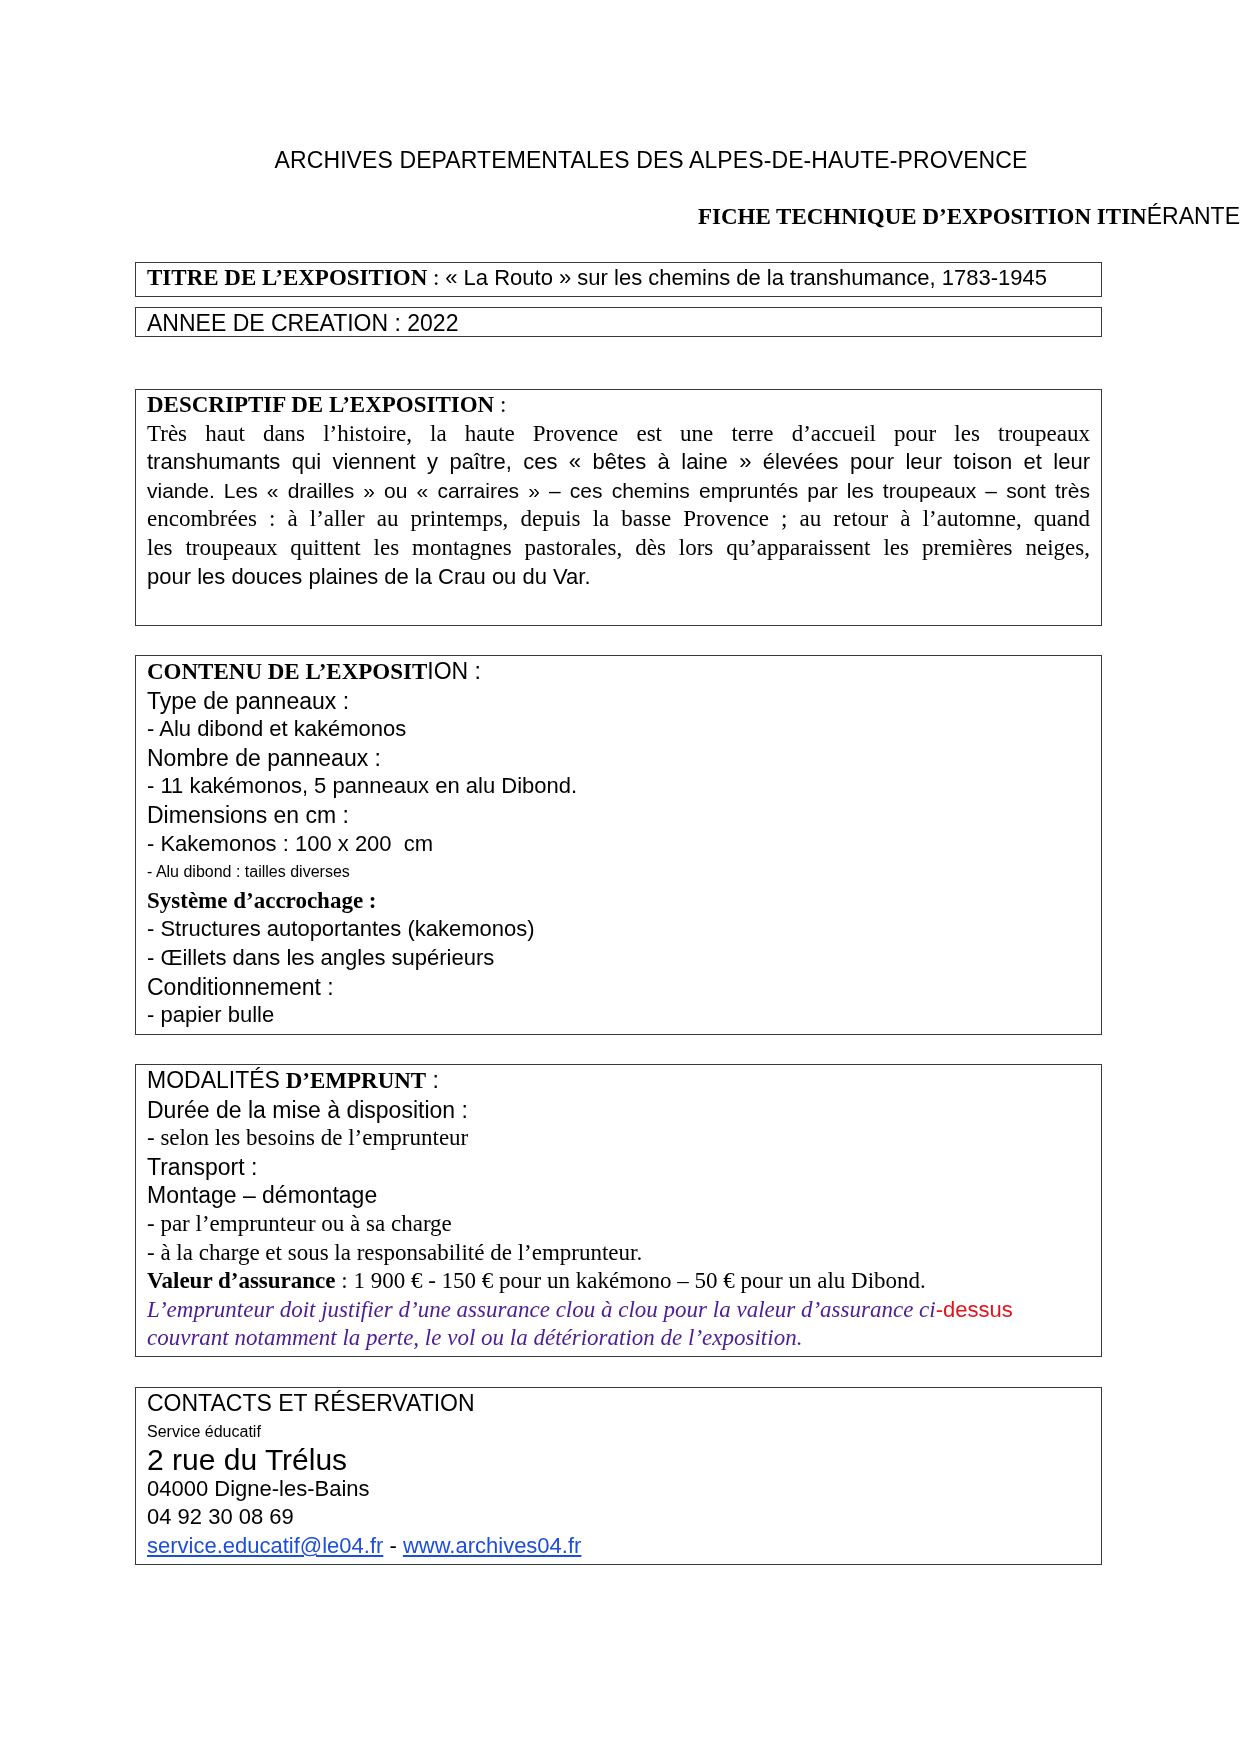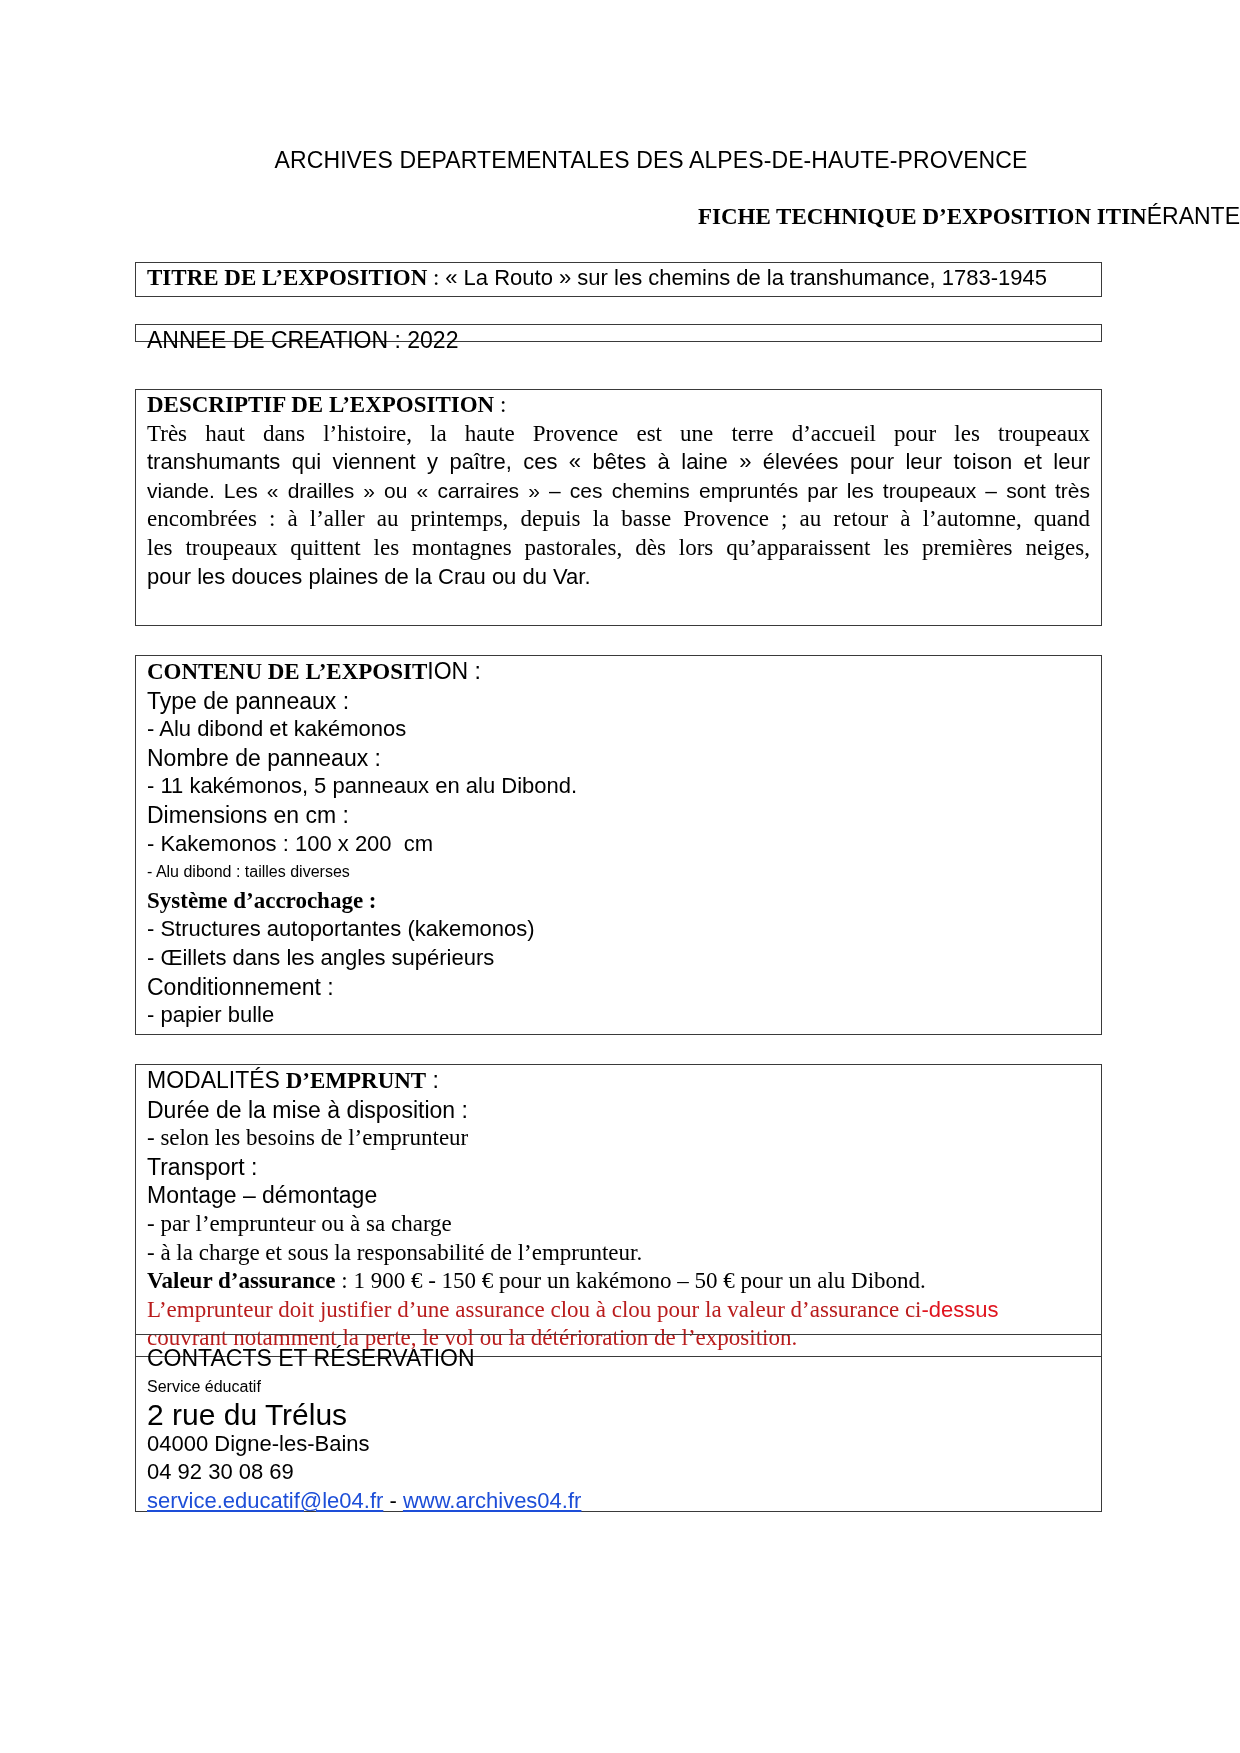--- a/index.html
+++ b/index.html
@@ -8,38 +8,38 @@
   .hdr1 { position:absolute; top:147px; left:0; width:1240px; text-align:center; font-size:23px; letter-spacing:0.1px; }
   .hdr2 { position:absolute; top:203px; left:0; width:1240px; text-align:right; font-size:23px; }
   .hdr2 b { font-family:"Liberation Serif", serif; font-weight:bold; }
   .hdr2 span.tail { font-family:"Liberation Sans", sans-serif; }
   .box { position:absolute; left:135px; width:967px; border:1.5px solid #3a3a3a; box-sizing:border-box; padding:0 11px; }
   .line { font-size:23px; line-height:28.6px; white-space:nowrap; }
   .jline { font-size:23px; line-height:28.6px; text-align:justify; text-align-last:justify; white-space:nowrap; display:flex; justify-content:space-between; }
   .b-serif { font-family:"Liberation Serif", serif; font-weight:bold; }
   .r-serif { font-family:"Liberation Serif", serif; }
   .r-sans { font-family:"Liberation Sans", sans-serif; }
-  .red-it { font-family:"Liberation Serif", serif; color:#b91c1c; }
+  .red-it { font-family:"Liberation Serif", serif; font-style:italic; color:#4c1d95; }
   .red-sans { font-family:"Liberation Sans", sans-serif; color:#e0141e; }
   a.lnk { color:#1d4ed8; text-decoration:underline; font-family:"Liberation Sans", sans-serif; }
   .para { font-size:23px; line-height:28.6px; text-align:justify; }
 </style>
 </head>
 <body>
 
 <div class="hdr1 sans">ARCHIVES DEPARTEMENTALES DES ALPES-DE-HAUTE-PROVENCE</div>
 <div class="hdr2"><b>FICHE TECHNIQUE D’EXPOSITION ITIN</b><span class="tail">ÉRANTE</span></div>
 
 <div class="box" style="top:262px;height:35px;padding-top:1px;">
   <div class="line">
     <span class="b-serif">TITRE DE L’EXPOSITION</span><span class="r-serif"> : </span><span class="r-sans" style="font-size:22px;">« La Routo » sur les chemins de la transhumance, 1783-1945</span>
   </div>
 </div>
 
-<div class="box" style="top:324px;height:18px;padding-top:1px;">
+<div class="box" style="top:307px;height:30px;padding-top:1px;">
   <div class="line r-sans">
     <span>ANNEE DE CREATION : </span><span>2022</span>
   </div>
 </div>
 
 <div class="box" style="top:389px;height:237px;padding-top:1px;">
   <div class="line"><span class="b-serif">DESCRIPTIF DE L’EXPOSITION</span><span class="r-serif"> :</span></div>
   <div class="para">
     <div class="jline r-serif" style="white-space:normal;display:block;text-align-last:justify;">Très haut dans l’histoire, la haute Provence est une terre d’accueil pour les troupeaux</div>
     <div class="jline r-sans" style="white-space:normal;display:block;text-align-last:justify;font-size:22px;">transhumants qui viennent y paître, ces « bêtes à laine » élevées pour leur toison et leur</div>
@@ -72,21 +72,21 @@
   <div class="line r-serif">- selon les besoins de l’emprunteur</div>
   <div class="line r-sans">Transport :</div>
   <div class="line r-sans">Montage – démontage</div>
   <div class="line r-serif">- par l’emprunteur ou à sa charge</div>
   <div class="line r-serif">- à la charge et sous la responsabilité de l’emprunteur.</div>
   <div class="line"><span class="b-serif">Valeur d’assurance</span><span class="r-serif"> : 1 900 € - 150 € pour un kakémono – 50 € pour un alu Dibond.</span></div>
   <div class="line"><span class="red-it">L’emprunteur doit justifier d’une assurance clou à clou pour la valeur d’assurance ci</span><span class="red-sans" style="font-size:22px;">-dessus</span></div>
   <div class="line"><span class="red-it">couvrant notamment la perte, le vol ou la détérioration de l’exposition.</span></div>
 </div>
 
-<div class="box r-sans" style="top:1334px;height:178px;padding-top:9px;">
+<div class="box r-sans" style="top:1387px;height:178px;padding-top:1px;">
   <div class="line">CONTACTS ET RÉSERVATION</div>
   <div class="line" style="font-size:16px;">Service éducatif</div>
   <div class="line" style="font-size:30px;">2 rue du Trélus</div>
   <div class="line" style="font-size:22px;">04000 Digne-les-Bains</div>
   <div class="line" style="font-size:22px;">04 92 30 08 69</div>
   <div class="line" style="font-size:22px;">
     <a class="lnk">service.educatif@le04.fr</a><span style="white-space:pre;"> - </span><a class="lnk">www.archives04.fr</a>
   </div>
 </div>
 

